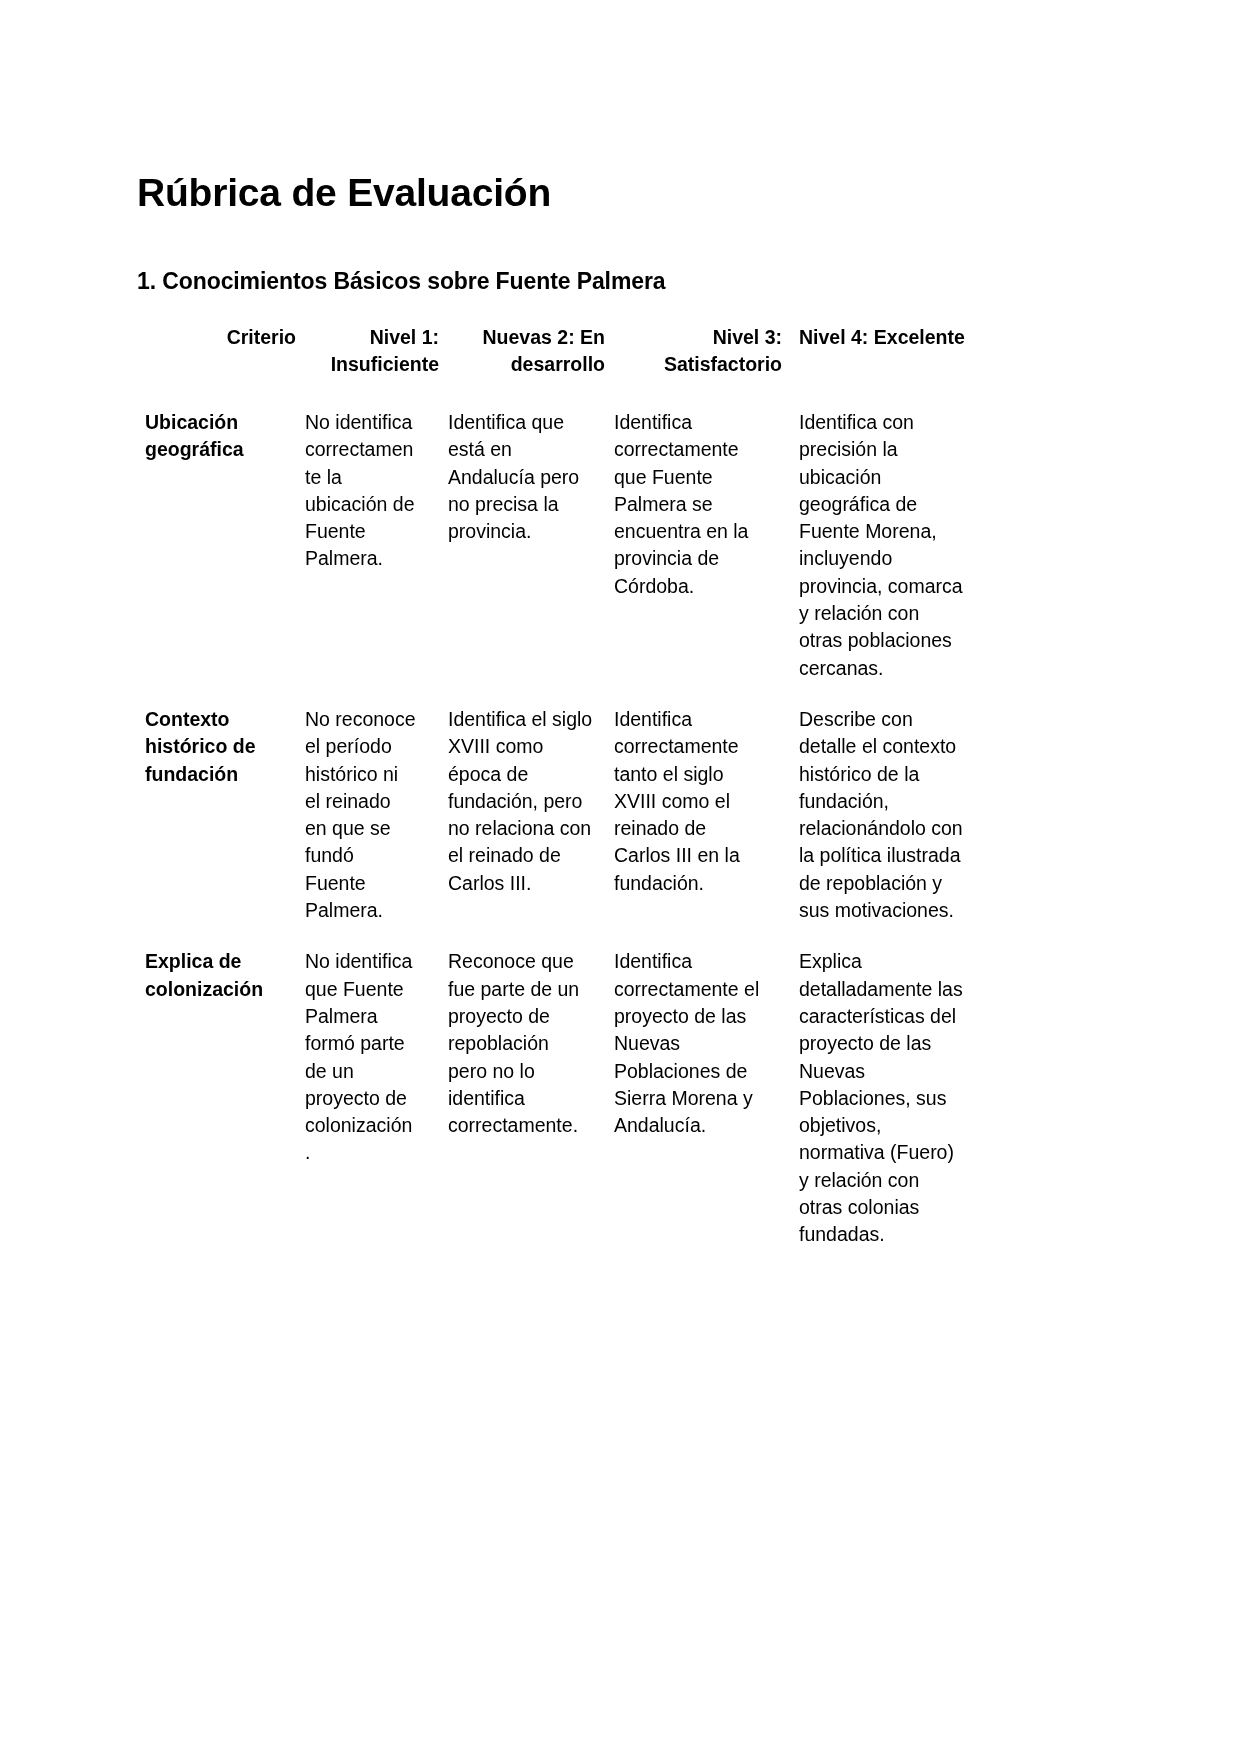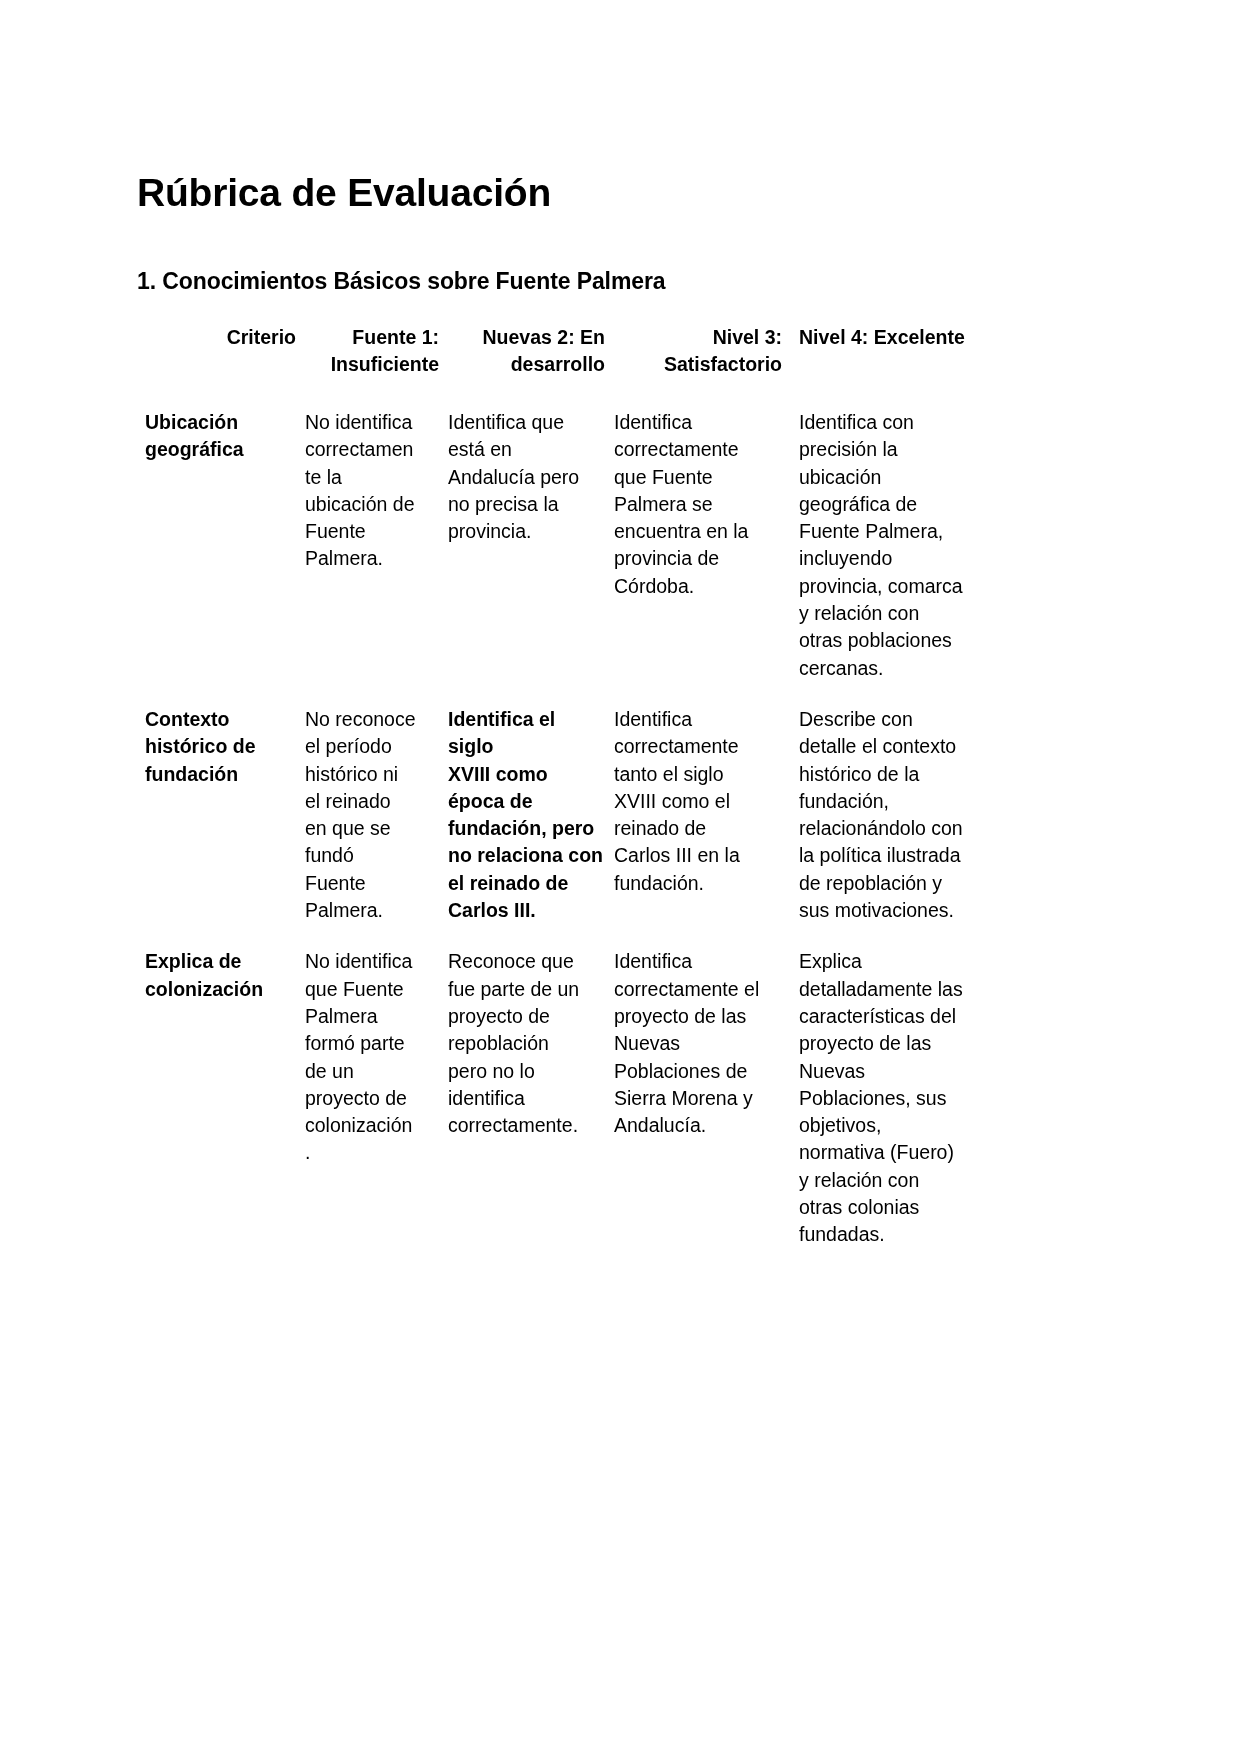--- a/index.html
+++ b/index.html
@@ -108,21 +108,21 @@
         <col class="c-n2">
         <col class="c-n3">
         <col class="c-n4">
       </colgroup>
       <thead>
         <tr>
           <th>
             <span class="cellline">Criterio</span>
           </th>
           <th>
-            <span class="cellline">Fuente 1:</span>
+            <span class="cellline">Nivel 1:</span>
             <span class="cellline">Insuficiente</span>
           </th>
           <th>
             <span class="cellline">Nuevas 2: En</span>
             <span class="cellline">desarrollo</span>
           </th>
           <th>
             <span class="cellline">Nivel 3:</span>
             <span class="cellline">Satisfactorio</span>
           </th>
@@ -150,39 +150,39 @@
 correctamente
 que Fuente
 Palmera se
 encuentra en la
 provincia de
 Córdoba.</td>
           <td class="col-n4" style="white-space: pre-line;">Identifica con
 precisión la
 ubicación
 geográfica de
-Fuente Palmera,
+Fuente Morena,
 incluyendo
 provincia, comarca
 y relación con
 otras poblaciones
 cercanas.</td>
         </tr>
 
         <tr>
           <td class="crit">Contexto histórico de fundación</td>
           <td class="col-n1" style="white-space: pre-line;">No reconoce
 el período
 histórico ni
 el reinado
 en que se
 fundó
 Fuente
 Palmera.</td>
-          <td class="col-n2" style="white-space: pre-line; font-weight: bold;">Identifica el siglo
+          <td class="col-n2" style="white-space: pre-line;">Identifica el siglo
 XVIII como
 época de
 fundación, pero
 no relaciona con
 el reinado de
 Carlos III.</td>
           <td class="col-n3" style="white-space: pre-line;">Identifica
 correctamente
 tanto el siglo
 XVIII como el

